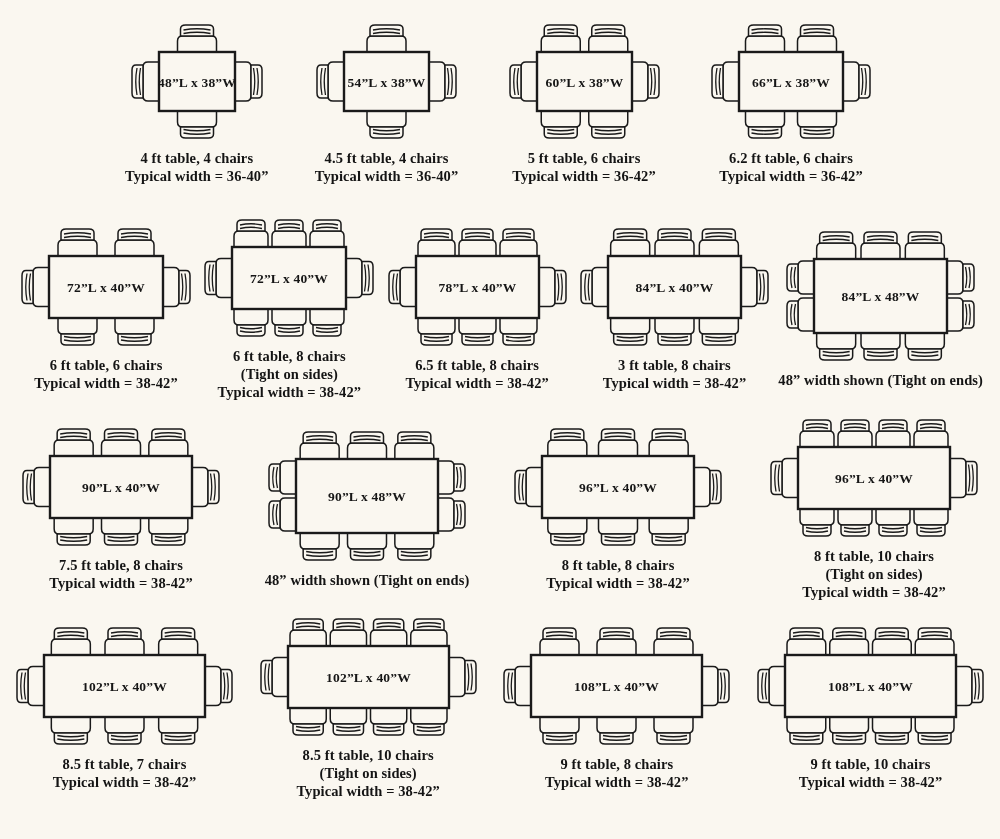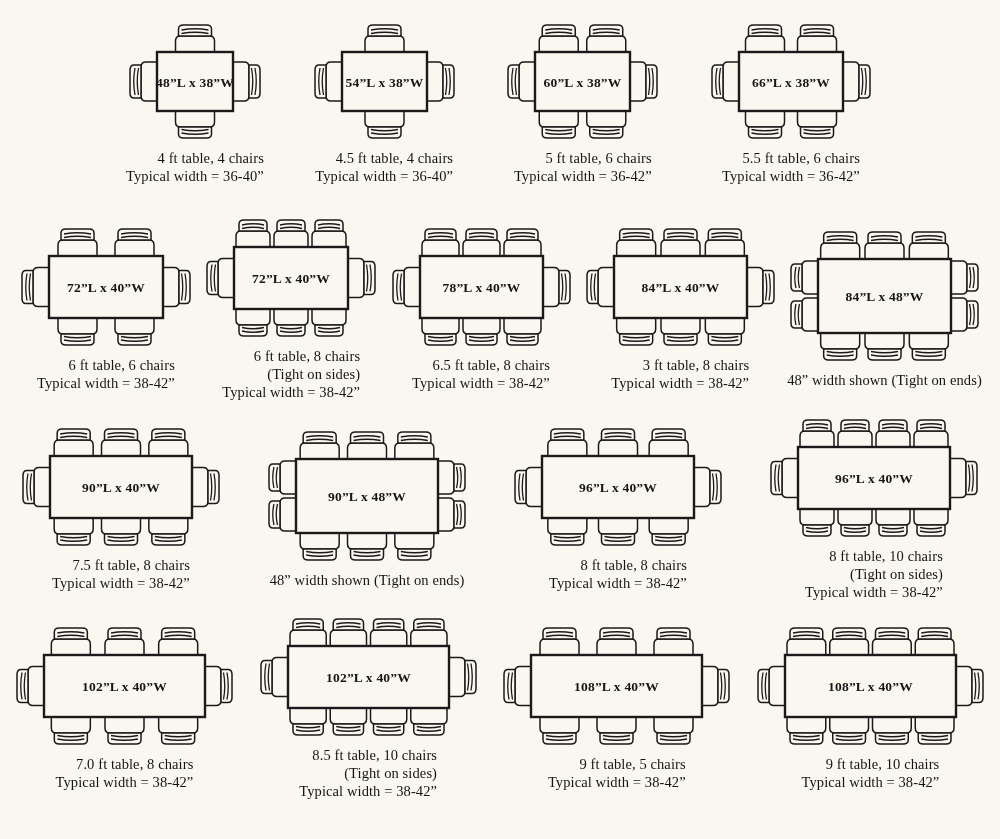--- a/index.html
+++ b/index.html
@@ -9,22 +9,22 @@
     font-family:"Liberation Serif","DejaVu Serif",serif;
     color:#111;
   }
   .row{display:flex;justify-content:space-between;align-items:center}
   .row1{padding:0 125px 0 125px;margin-top:20px}
   .row2{padding:0 17px;margin-top:30px}
   .row3{padding:0 18px;margin-top:14px}
   .row4{padding:0 12px;margin-top:13px}
   .cell{display:flex;flex-direction:column;align-items:center}
   .cap{
-    margin-top:6px;text-align:right;
-    font-size:14.5px;line-height:18px;font-weight:400;
+    margin-top:6px;text-align:center;
+    font-size:14.5px;line-height:18px;font-weight:700;
     color:#141414;white-space:nowrap;letter-spacing:.1px;
   }
   svg{display:block}
   svg text{
     font-family:"Liberation Serif","DejaVu Serif",serif;
     font-size:13.5px;font-weight:700;fill:#161616;letter-spacing:.2px;
   }
 </style>
 </head>
 <body>
@@ -180,21 +180,21 @@
           <g transform="translate(126.5,44.5) rotate(90,20.5,17)">
             <path d="M1 34 L1 17 Q1 12 6 12 L35 12 Q40 12 40 17 L40 34 Z" fill="#faf7f0" stroke="#1a1a1a" stroke-width="1.5"></path>
             <path d="M4 12 L4 5 Q4 1 9 1 L32 1 Q37 1 37 5 L37 12 Z" fill="#faf7f0" stroke="#1a1a1a" stroke-width="1.5"></path>
             <path d="M7 6 Q20.5 3.5 34 6" fill="none" stroke="#1a1a1a" stroke-width="1.3"></path>
             <path d="M7 9.5 Q20.5 7 34 9.5" fill="none" stroke="#1a1a1a" stroke-width="1.3"></path>
           </g>
           <rect x="32" y="32" width="104" height="59" fill="#faf7f0" stroke="#1a1a1a" stroke-width="2.4"></rect>
           <text x="84" y="66.5" text-anchor="middle">66”L x 38”W</text>
         </svg>
         <div class="cap">
-          <div>5.5 ft table, 6 chairs</div>
+          <div>6.2 ft table, 6 chairs</div>
           <div>Typical width = 36-42”</div>
         </div>
       </div>
     </div>
     <div class="row row2">
       <div class="cell">
         <svg width="178" height="126" viewBox="0 0 178 126">
           <g transform="translate(40,4) rotate(0,20.5,17)">
             <path d="M1 34 L1 17 Q1 12 6 12 L35 12 Q40 12 40 17 L40 34 Z" fill="#faf7f0" stroke="#1a1a1a" stroke-width="1.5"></path>
             <path d="M4 12 L4 5 Q4 1 9 1 L32 1 Q37 1 37 5 L37 12 Z" fill="#faf7f0" stroke="#1a1a1a" stroke-width="1.5"></path>
@@ -790,21 +790,21 @@
           <g transform="translate(183.5,46) rotate(90,20.5,17)">
             <path d="M1 34 L1 17 Q1 12 6 12 L35 12 Q40 12 40 17 L40 34 Z" fill="#faf7f0" stroke="#1a1a1a" stroke-width="1.5"></path>
             <path d="M4 12 L4 5 Q4 1 9 1 L32 1 Q37 1 37 5 L37 12 Z" fill="#faf7f0" stroke="#1a1a1a" stroke-width="1.5"></path>
             <path d="M7 6 Q20.5 3.5 34 6" fill="none" stroke="#1a1a1a" stroke-width="1.3"></path>
             <path d="M7 9.5 Q20.5 7 34 9.5" fill="none" stroke="#1a1a1a" stroke-width="1.3"></path>
           </g>
           <rect x="32" y="32" width="161" height="62" fill="#faf7f0" stroke="#1a1a1a" stroke-width="2.4"></rect>
           <text x="112.5" y="68" text-anchor="middle">102”L x 40”W</text>
         </svg>
         <div class="cap">
-          <div>7.0 ft table, 8 chairs</div>
+          <div>8.5 ft table, 7 chairs</div>
           <div>Typical width = 38-42”</div>
         </div>
       </div>
       <div class="cell">
         <svg width="225" height="126" viewBox="0 0 225 126">
           <g transform="translate(33,4) rotate(0,19.125,17)">
             <path d="M1 34 L1 17 Q1 12 6 12 L32.25 12 Q37.25 12 37.25 17 L37.25 34 Z" fill="#faf7f0" stroke="#1a1a1a" stroke-width="1.5"></path>
             <path d="M4 12 L4 5 Q4 1 9 1 L29.25 1 Q34.25 1 34.25 5 L34.25 12 Z" fill="#faf7f0" stroke="#1a1a1a" stroke-width="1.5"></path>
             <path d="M7 6 Q19.125 3.5 31.25 6" fill="none" stroke="#1a1a1a" stroke-width="1.3"></path>
             <path d="M7 9.5 Q19.125 7 31.25 9.5" fill="none" stroke="#1a1a1a" stroke-width="1.3"></path>
@@ -919,21 +919,21 @@
           <g transform="translate(193.5,46) rotate(90,20.5,17)">
             <path d="M1 34 L1 17 Q1 12 6 12 L35 12 Q40 12 40 17 L40 34 Z" fill="#faf7f0" stroke="#1a1a1a" stroke-width="1.5"></path>
             <path d="M4 12 L4 5 Q4 1 9 1 L32 1 Q37 1 37 5 L37 12 Z" fill="#faf7f0" stroke="#1a1a1a" stroke-width="1.5"></path>
             <path d="M7 6 Q20.5 3.5 34 6" fill="none" stroke="#1a1a1a" stroke-width="1.3"></path>
             <path d="M7 9.5 Q20.5 7 34 9.5" fill="none" stroke="#1a1a1a" stroke-width="1.3"></path>
           </g>
           <rect x="32" y="32" width="171" height="62" fill="#faf7f0" stroke="#1a1a1a" stroke-width="2.4"></rect>
           <text x="117.5" y="68" text-anchor="middle">108”L x 40”W</text>
         </svg>
         <div class="cap">
-          <div>9 ft table, 5 chairs</div>
+          <div>9 ft table, 8 chairs</div>
           <div>Typical width = 38-42”</div>
         </div>
       </div>
       <div class="cell">
         <svg width="235" height="126" viewBox="0 0 235 126">
           <g transform="translate(33,4) rotate(0,20.375,17)">
             <path d="M1 34 L1 17 Q1 12 6 12 L34.75 12 Q39.75 12 39.75 17 L39.75 34 Z" fill="#faf7f0" stroke="#1a1a1a" stroke-width="1.5"></path>
             <path d="M4 12 L4 5 Q4 1 9 1 L31.75 1 Q36.75 1 36.75 5 L36.75 12 Z" fill="#faf7f0" stroke="#1a1a1a" stroke-width="1.5"></path>
             <path d="M7 6 Q20.375 3.5 33.75 6" fill="none" stroke="#1a1a1a" stroke-width="1.3"></path>
             <path d="M7 9.5 Q20.375 7 33.75 9.5" fill="none" stroke="#1a1a1a" stroke-width="1.3"></path>

